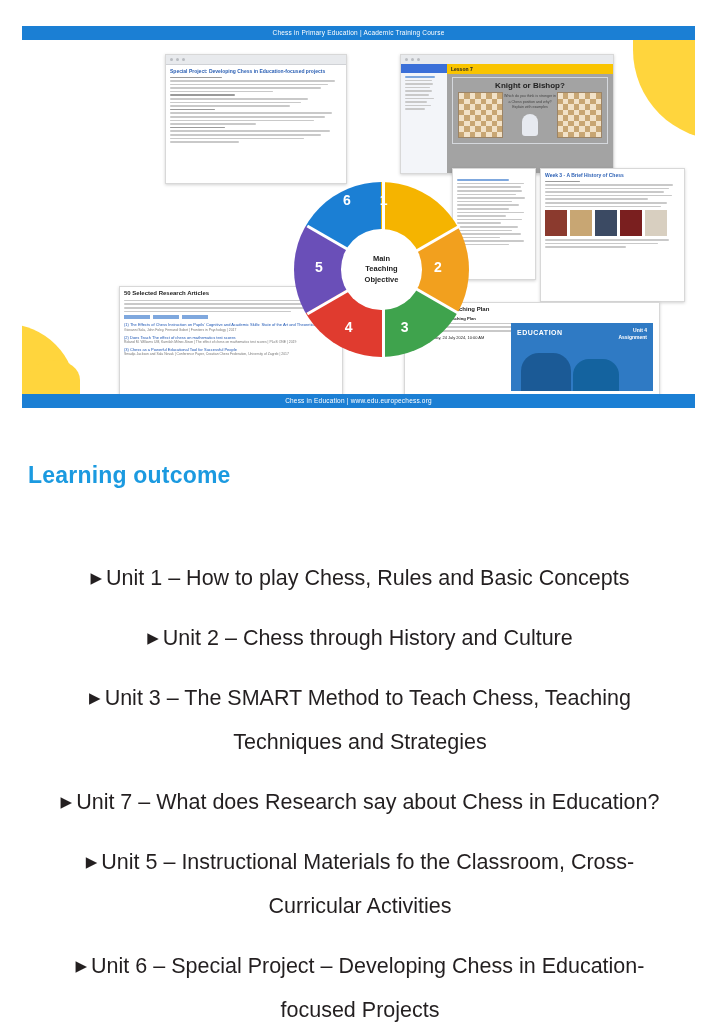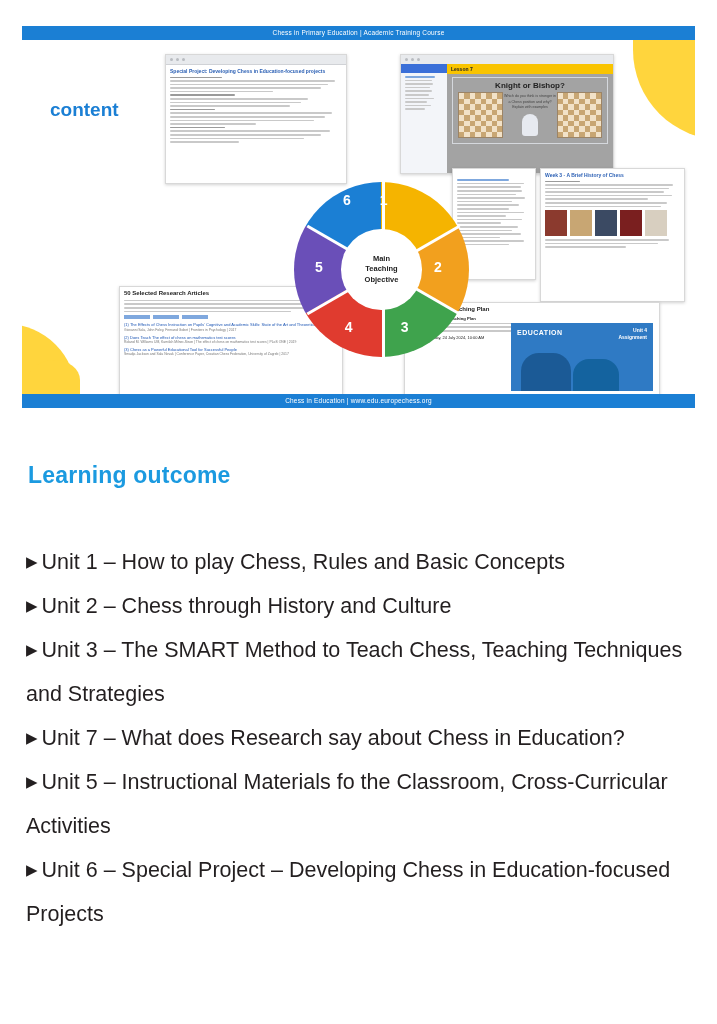--- a/index.html
+++ b/index.html
@@ -264,22 +264,23 @@
   .lo-list {
     position: absolute;
     left: 26px;
     top: 540px;
     width: 668px;
     font-size: 21.5px;
     line-height: 44px;
     color: #231f20;
   }
   .lo-item {
-    margin: 0;
+    margin: 16px;
     padding: 0;
+    text-align: center;
   }
   .lo-item .tri {
     font-size: 15px;
     vertical-align: 2px;
     margin-right: 4px;
   }
 </style>
 </head>
 <body>
 
@@ -287,21 +288,20 @@
 
   <div class="slide-bar top">Chess in Primary Education | Academic Training Course</div>
 
   <div class="slide-body">
 
     <div class="blob blob-tr"></div>
     <div class="blob blob-bl"></div>
     <div class="blob blob-bl2"></div>
 
     <div class="course-title">
-      <div>content</div>
     </div>
 
     <div class="doc" style="left:143px; top:14px; width:180px; height:128px;">
       <div class="chrome">
         <span class="dot" style="left:4px"></span>
           <span class="dot" style="left:10px"></span>
           <span class="dot" style="left:16px"></span>
       </div>
       <div class="doc-title">Special Project: Developing Chess in Education-focused projects</div>
       <div class="lines">

